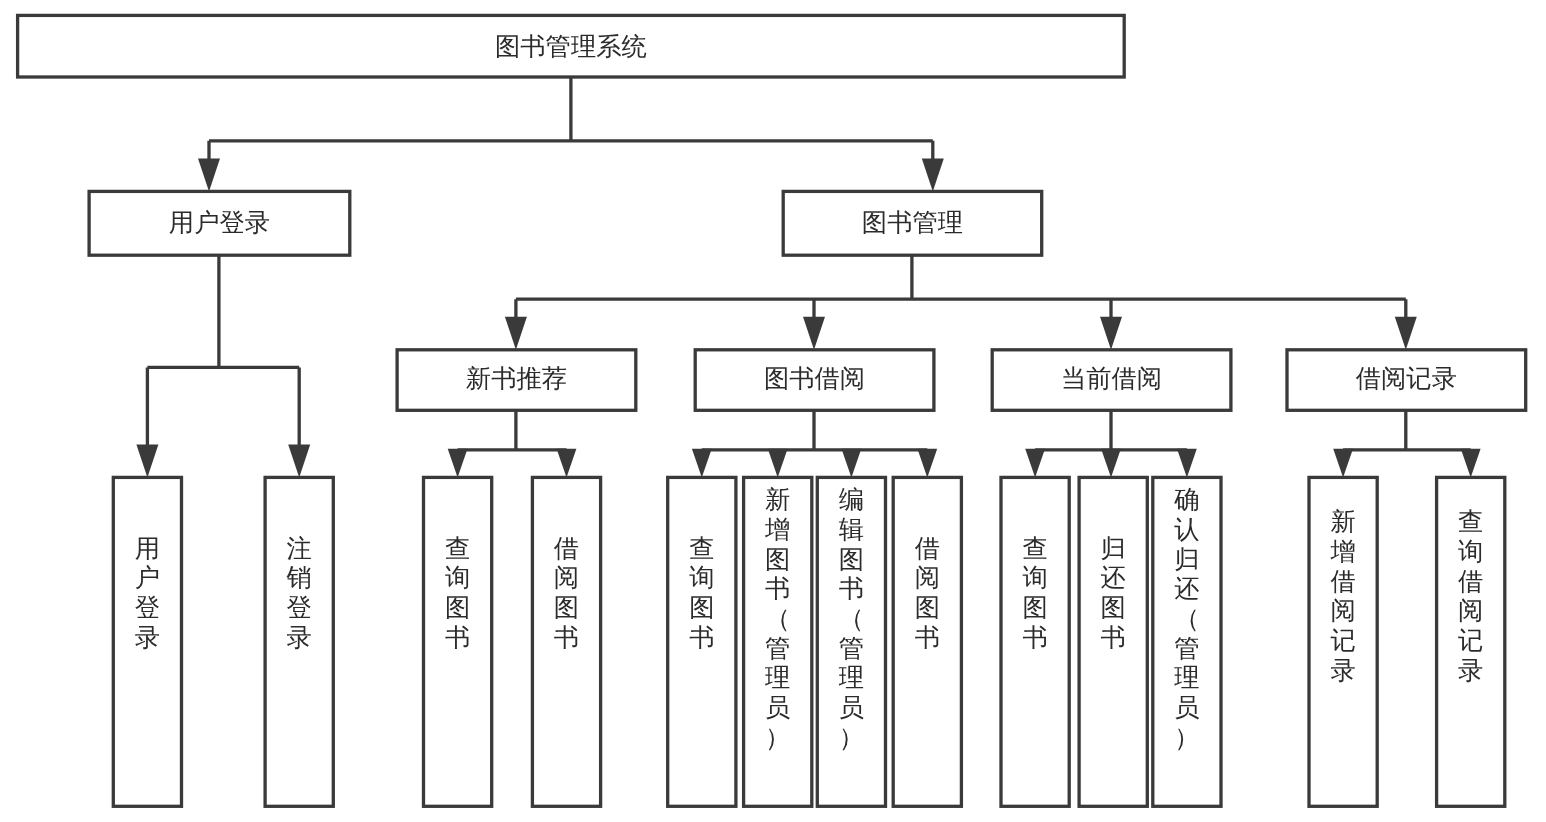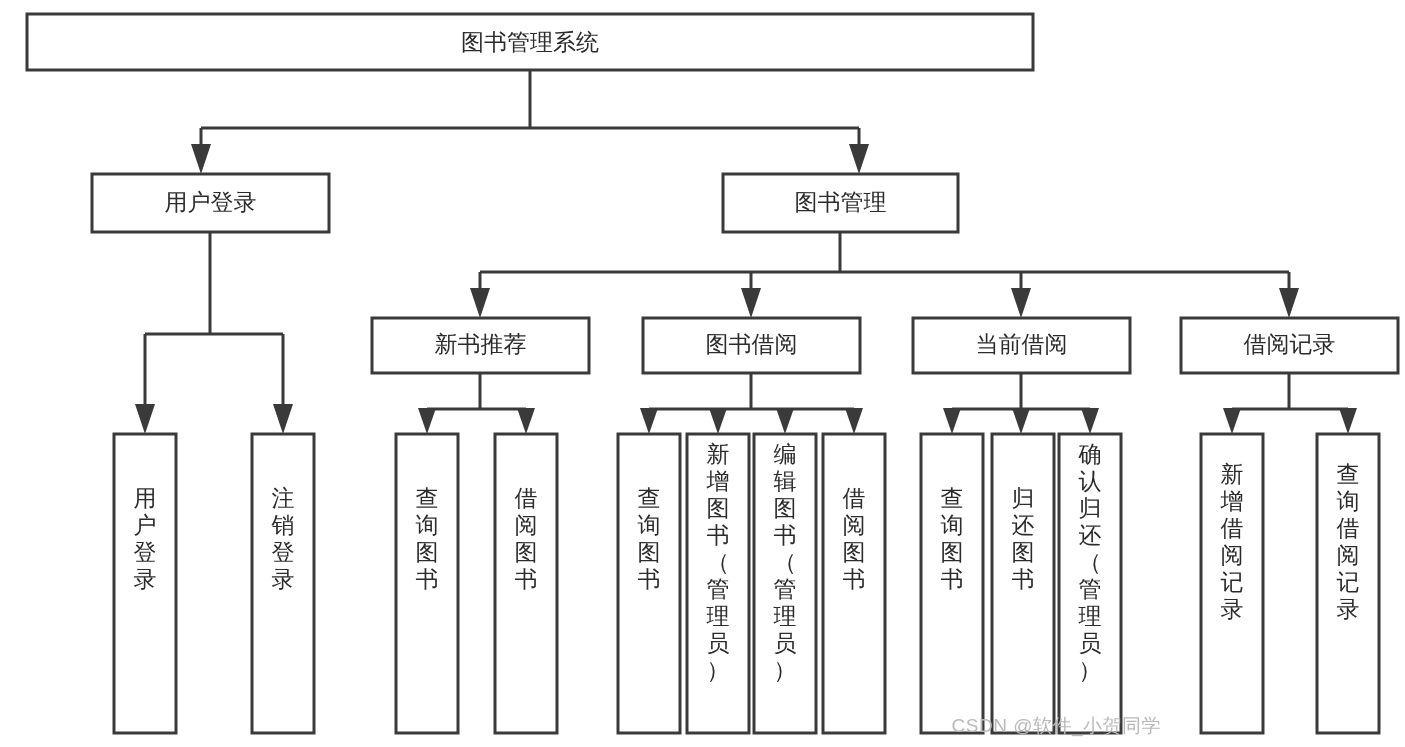--- a/index.html
+++ b/index.html
@@ -10,21 +10,21 @@
   body {
     width: 1405px;
     height: 747px;
     font-family: "Liberation Sans", "DejaVu Sans", sans-serif;
     overflow: hidden;
     position: relative;
   }
   #diagram-root {
     position: absolute;
     top: 0;
-    left: 11px;
+    left: 0;
     width: 1162px;
     height: 747px;
   }
   svg.canvas {
     display: block;
     width: 1405px;
     height: 747px;
   }
   .node-rect {
     fill: #ffffff;
@@ -214,14 +214,13 @@
       <text class="node-label-vertical" x="1221" y="482"><tspan x="1221" dy="0">新</tspan><tspan x="1221" dy="27">增</tspan><tspan x="1221" dy="27">借</tspan><tspan x="1221" dy="27">阅</tspan><tspan x="1221" dy="27">记</tspan><tspan x="1221" dy="27">录</tspan></text>
     </g>
 
     <g>
       <rect class="node-rect" x="1306" y="434" width="62" height="299"></rect>
       <text class="node-label-vertical" x="1337" y="482"><tspan x="1337" dy="0">查</tspan><tspan x="1337" dy="27">询</tspan><tspan x="1337" dy="27">借</tspan><tspan x="1337" dy="27">阅</tspan><tspan x="1337" dy="27">记</tspan><tspan x="1337" dy="27">录</tspan></text>
     </g>
 
   </svg>
 
-  <div class="watermark">CSDN @软件_小贺同学</div>
 </div>
 
 </body></html>

